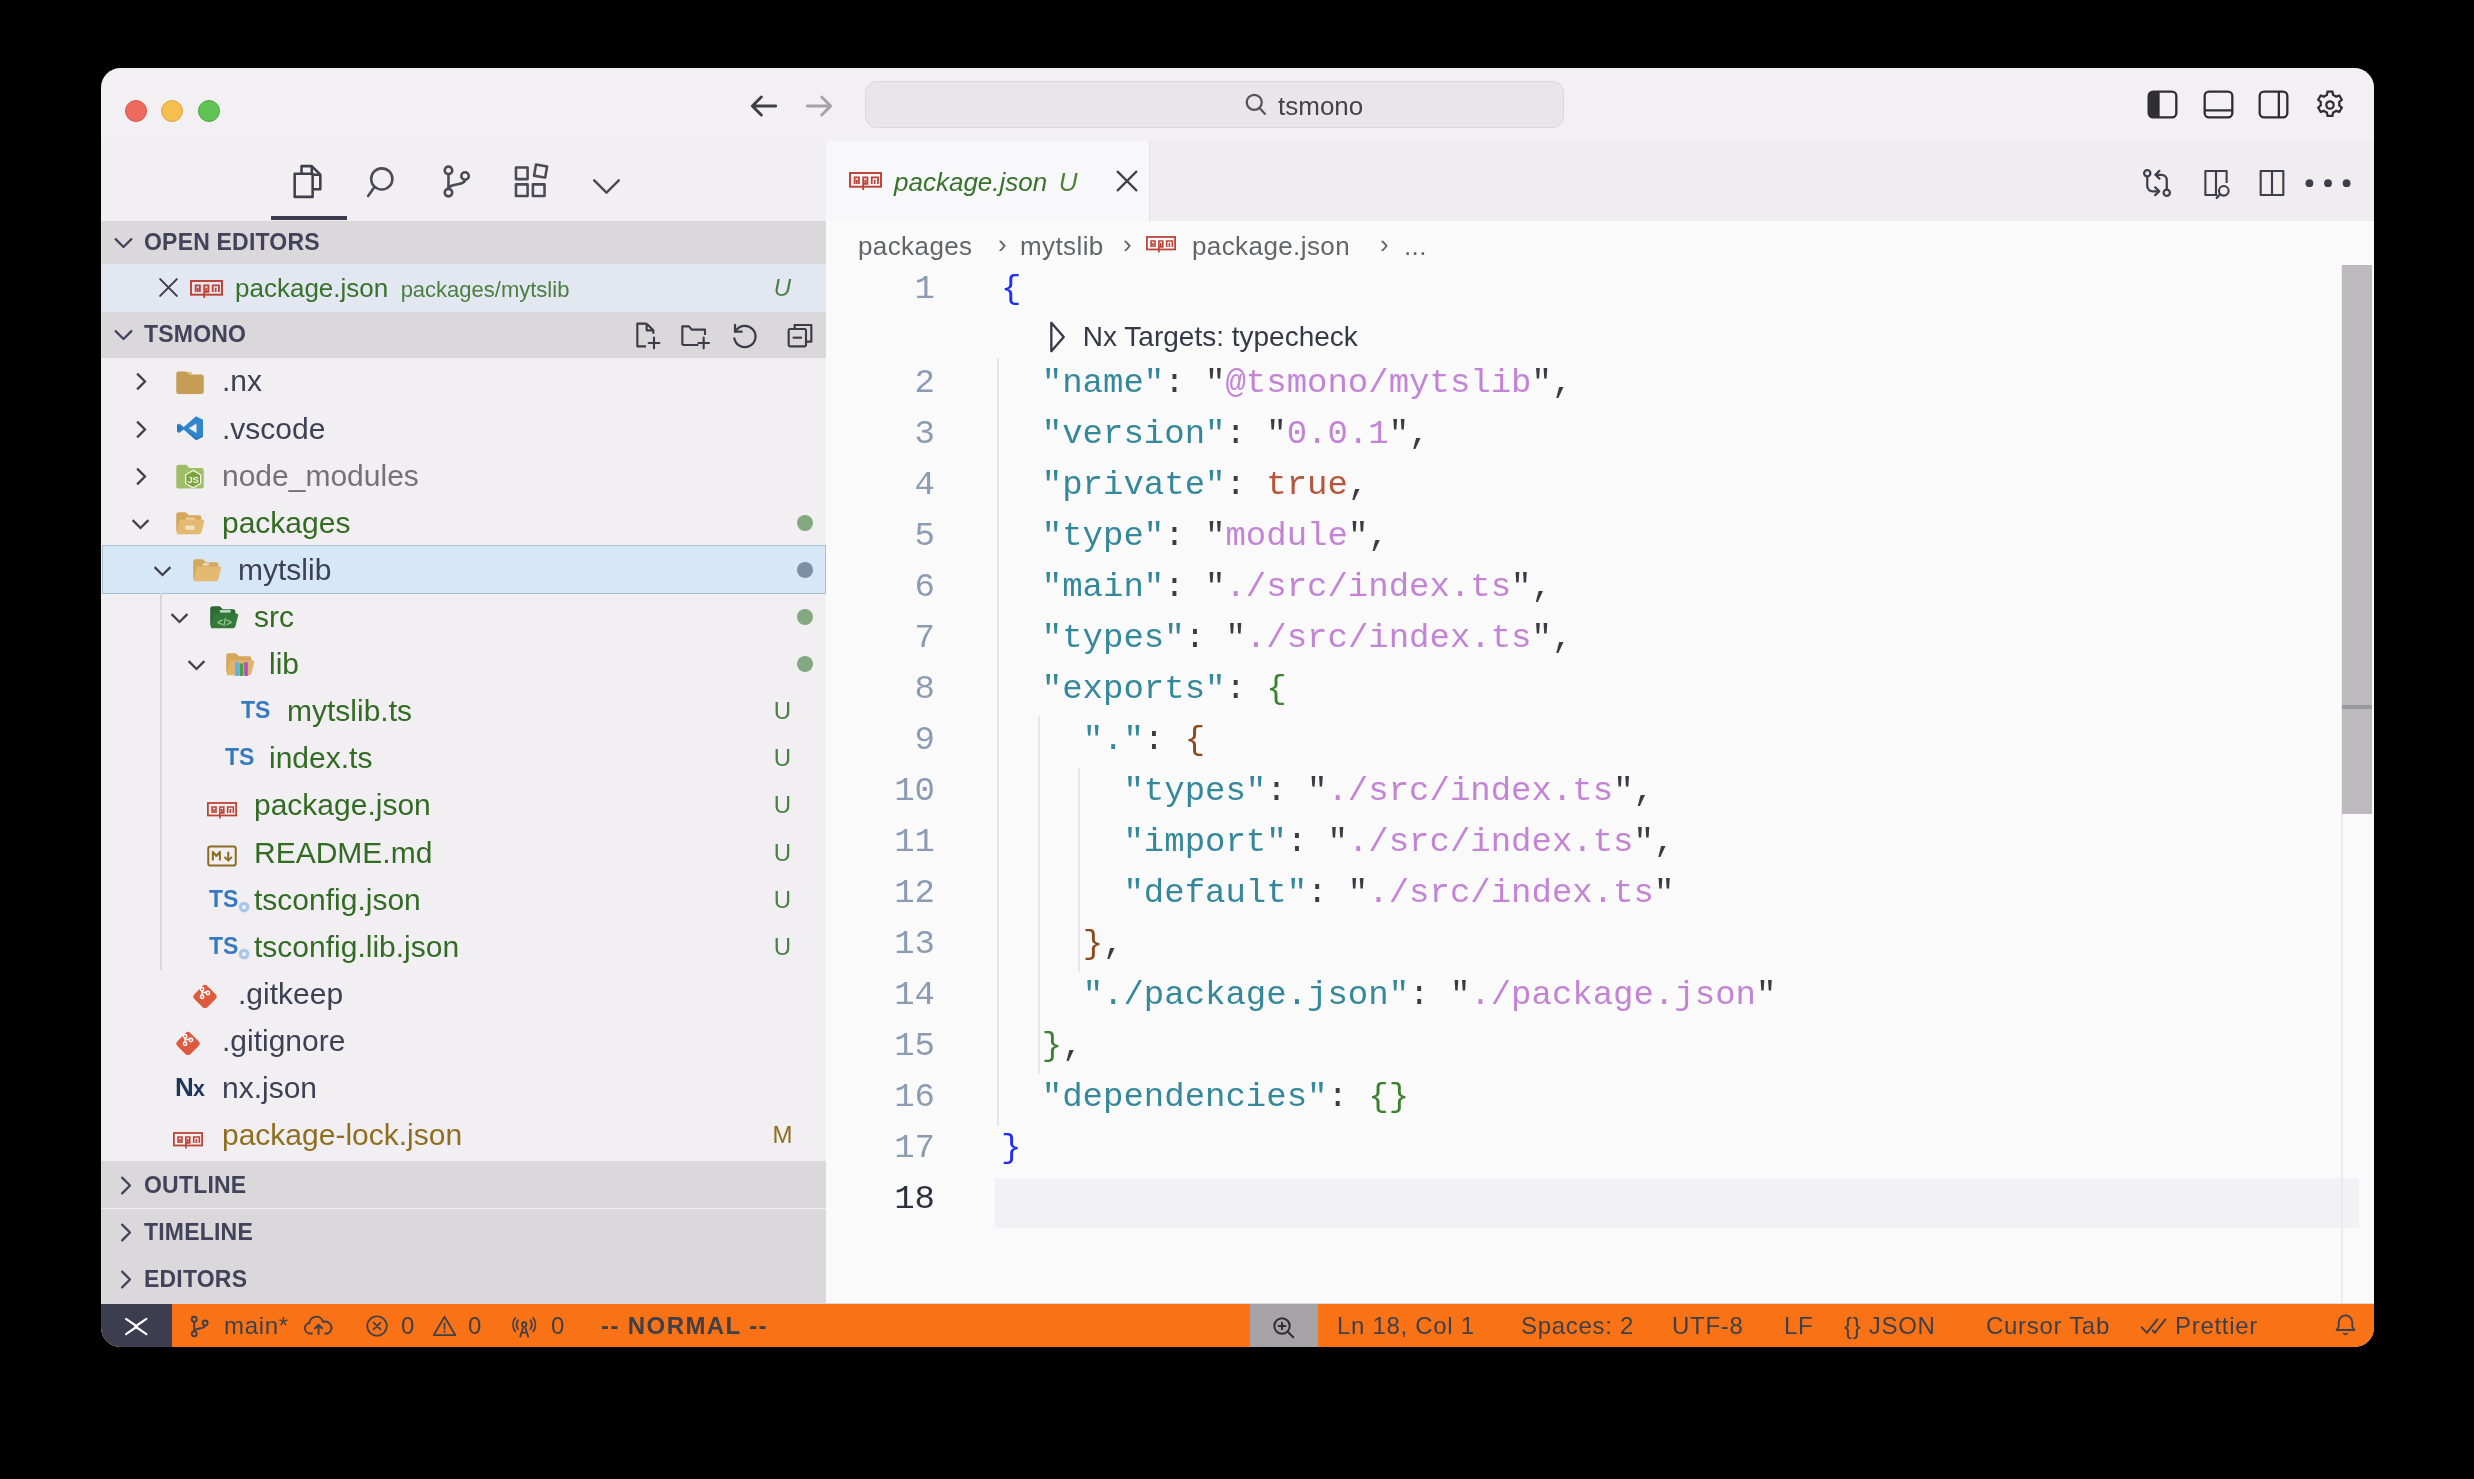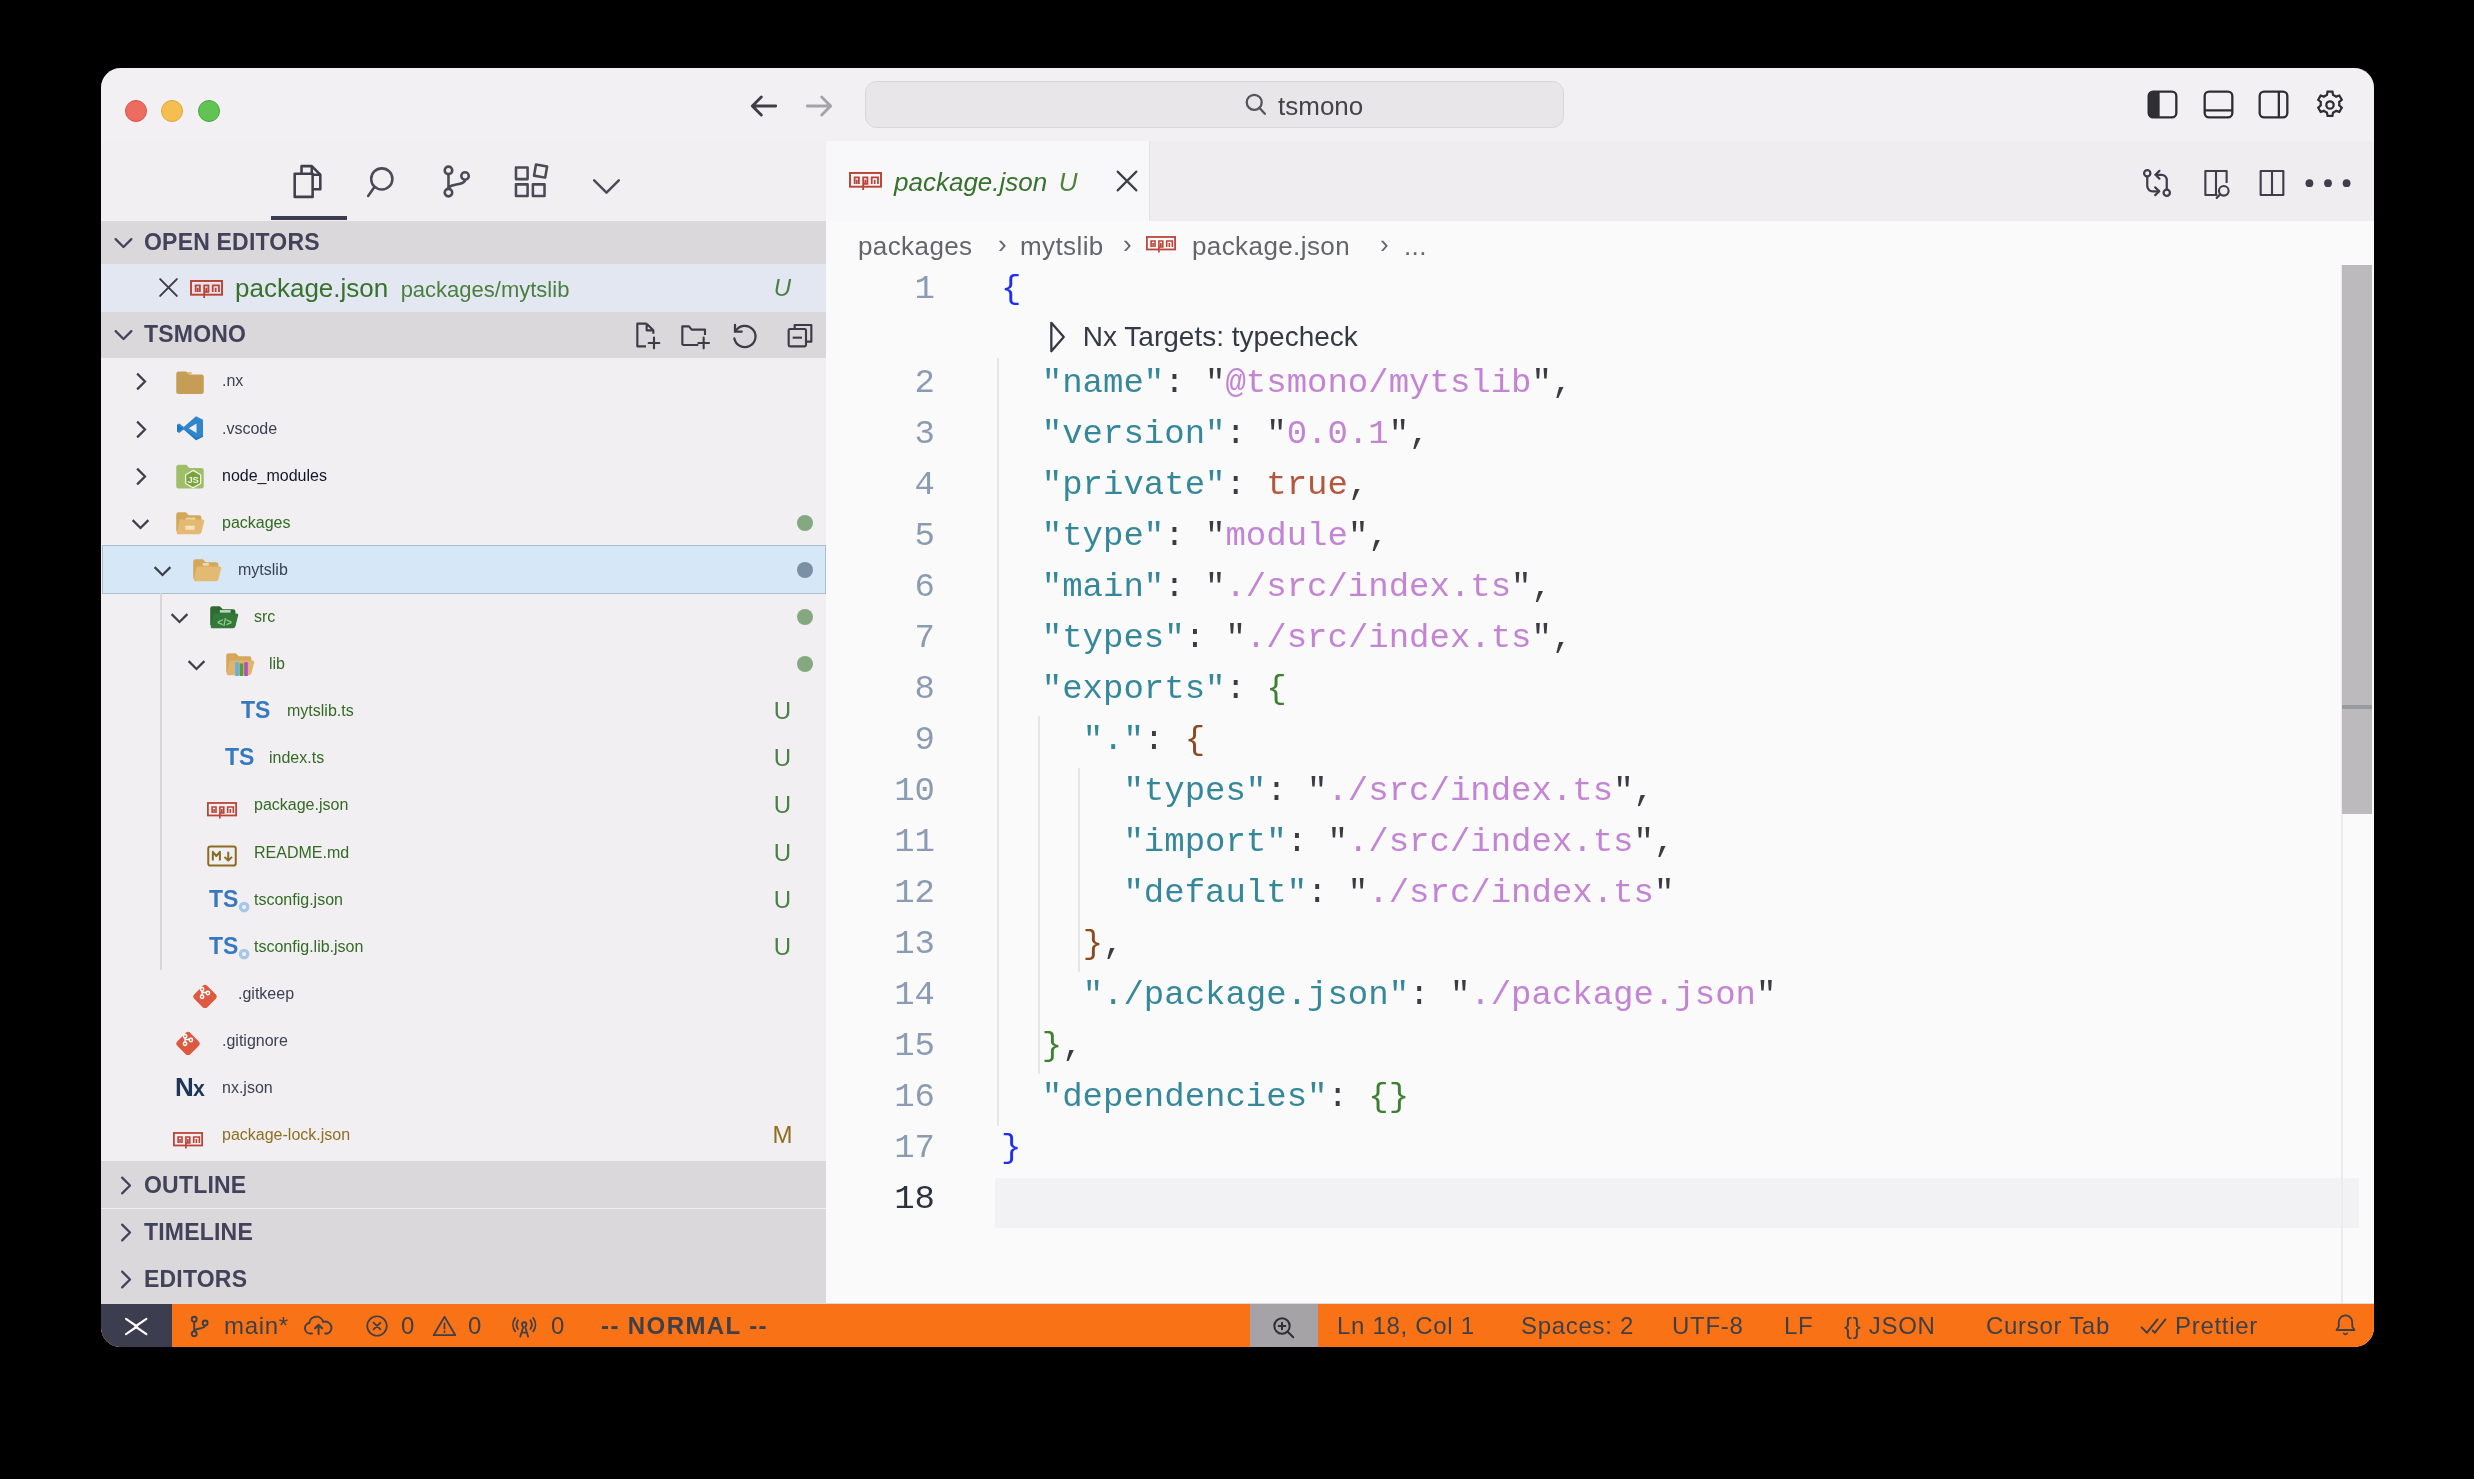--- a/index.html
+++ b/index.html
@@ -13,25 +13,25 @@
   #tl-g { left:97px; background:#61c354; border:0.9px solid #4aa73e; }
   #searchbox { position:absolute; left:764px; top:13.3px; width:699px; height:47px;
     background:#e8e6e8; border:1.3px solid #d8d6d8; border-radius:11.6px; }
   #searchtxt { position:absolute; left:1177px; top:23px; font-size:26px; color:#434349; }
   #sidebar { position:absolute; left:0; top:73px; width:725px; height:1162px; background:#f1eff1; }
   #sidebar .hdr { position:absolute; left:0; width:725px; background:#dad8da; }
   .hdrtxt { position:absolute; left:43px; font-weight:bold; font-size:23px; color:#42425a; letter-spacing:0.2px; }
   #actline { position:absolute; left:170px; top:75px; width:76px; height:3.6px; background:#3c3c50; }
   #openrow { position:absolute; left:0; top:123px; width:725px; height:48px; background:#e3e7f1; }
   .trow { position:absolute; left:0; width:725px; height:47px; }
-  .rlabel { position:absolute; font-size:16px; white-space:pre; }
+  .rlabel { position:absolute; font-size:30px; white-space:pre; }
   #selrow { position:absolute; left:0.9px; top:404px; width:724px; height:49px; background:#d6e7f7; border:1.8px solid #abbecd; }
   .gtxt { color:#336b24; }
   .dtxt { color:#3c4254; }
-  .greytxt { color:#0f172a; }
+  .greytxt { color:#737373; }
   .otxt { color:#8f6e20; }
   .badge { position:absolute; left:668px; width:27px; text-align:center; font-size:24px; }
   .dot { position:absolute; left:696px; width:16px; height:16px; border-radius:50%; }
   .chev { position:absolute; width:27px; height:27px; }
   .ficon { position:absolute; width:30px; height:30px; }
   #editor { position:absolute; left:725px; top:73px; width:1548px; height:1162px; background:#fbfafb; }
   #tabbar { position:absolute; left:0; top:0; width:1548px; height:80px; background:#efedf0; }
   #tab { position:absolute; left:0; top:0; width:324px; height:80px; background:#f8f7f9; border-right:1.8px solid #e3e1e4; }
   #breadcrumbs { position:absolute; left:0px; top:80px; width:1548px; height:46px; font-size:26px; color:#63656a; letter-spacing:0.4px; }
   .guide { position:absolute; width:1.8px; background:#e7e5e8; }

